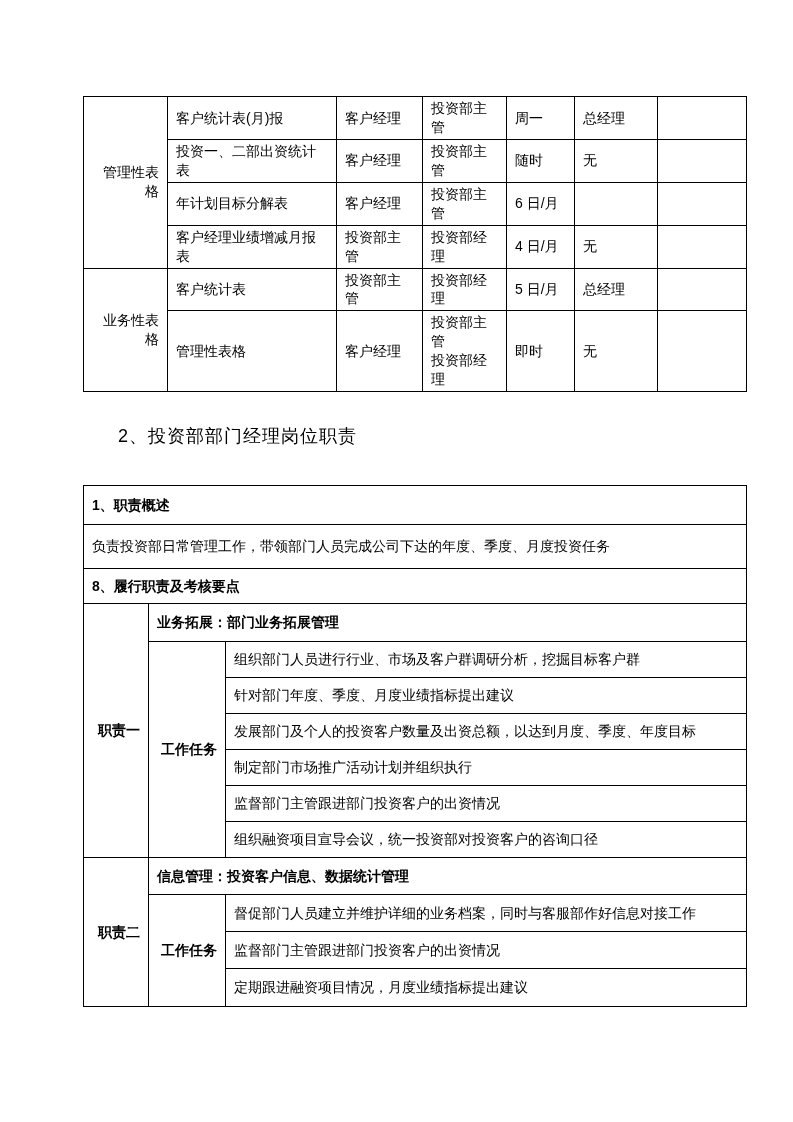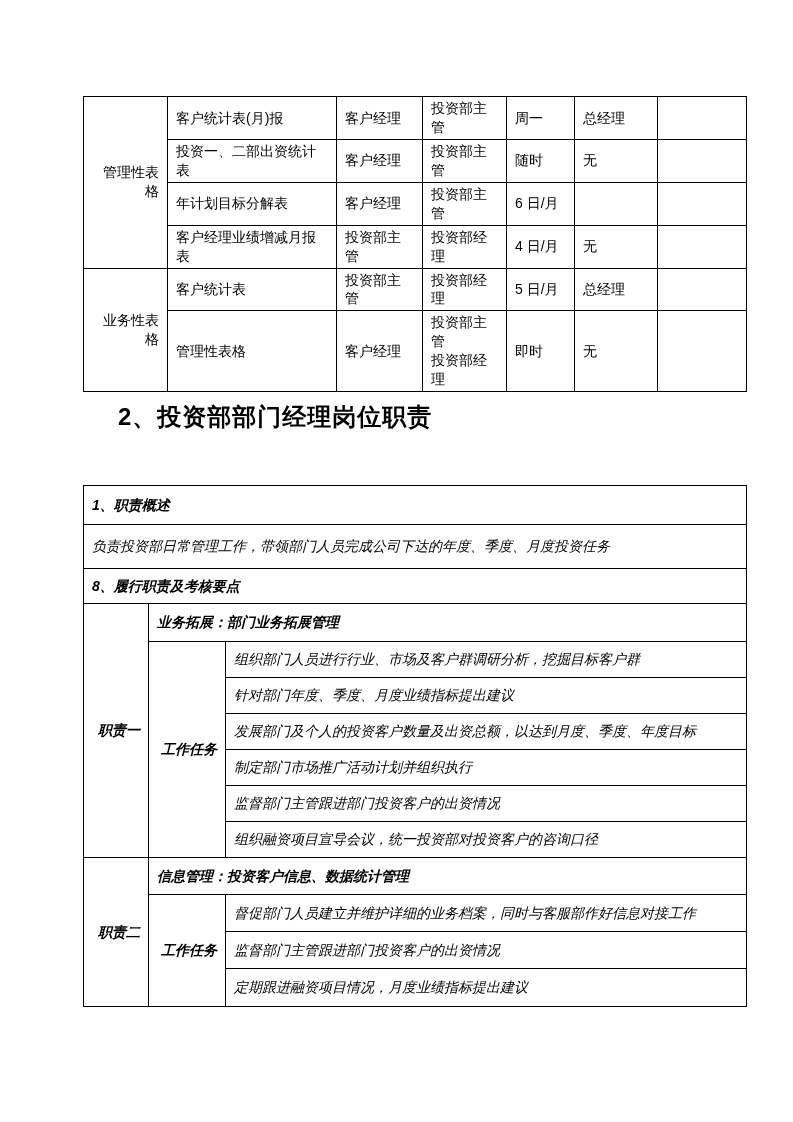--- a/index.html
+++ b/index.html
@@ -19,30 +19,30 @@
   }
   .doc-table td {
     border: 1px solid #000000;
     font-size: 14px;
     line-height: 1.35;
     padding: 2px 8px;
     vertical-align: middle;
     overflow: hidden;
   }
   #table1 { left: 83px; top: 96px; width: 663px; }
-  #table2 { left: 83px; top: 485px; width: 663px; font-style: italic; }
+  #table2 { left: 83px; top: 485px; width: 663px; }
   .center { text-align: right; padding-left: 2px; padding-right: 2px; }
   .bold { font-weight: bold; }
   .multiline { white-space: pre-line; line-height: 26px; }
   .heading {
     position: absolute;
     left: 118px;
-    top: 402px;
-    font-size: 24px;
-    font-weight: bold;
+    top: 421px;
+    font-size: 18px;
+    font-weight: normal;
     line-height: 30px;
     letter-spacing: 1px;
     white-space: nowrap;
   }
 </style>
 </head>
 <body>
 
 <div class="page">
 

